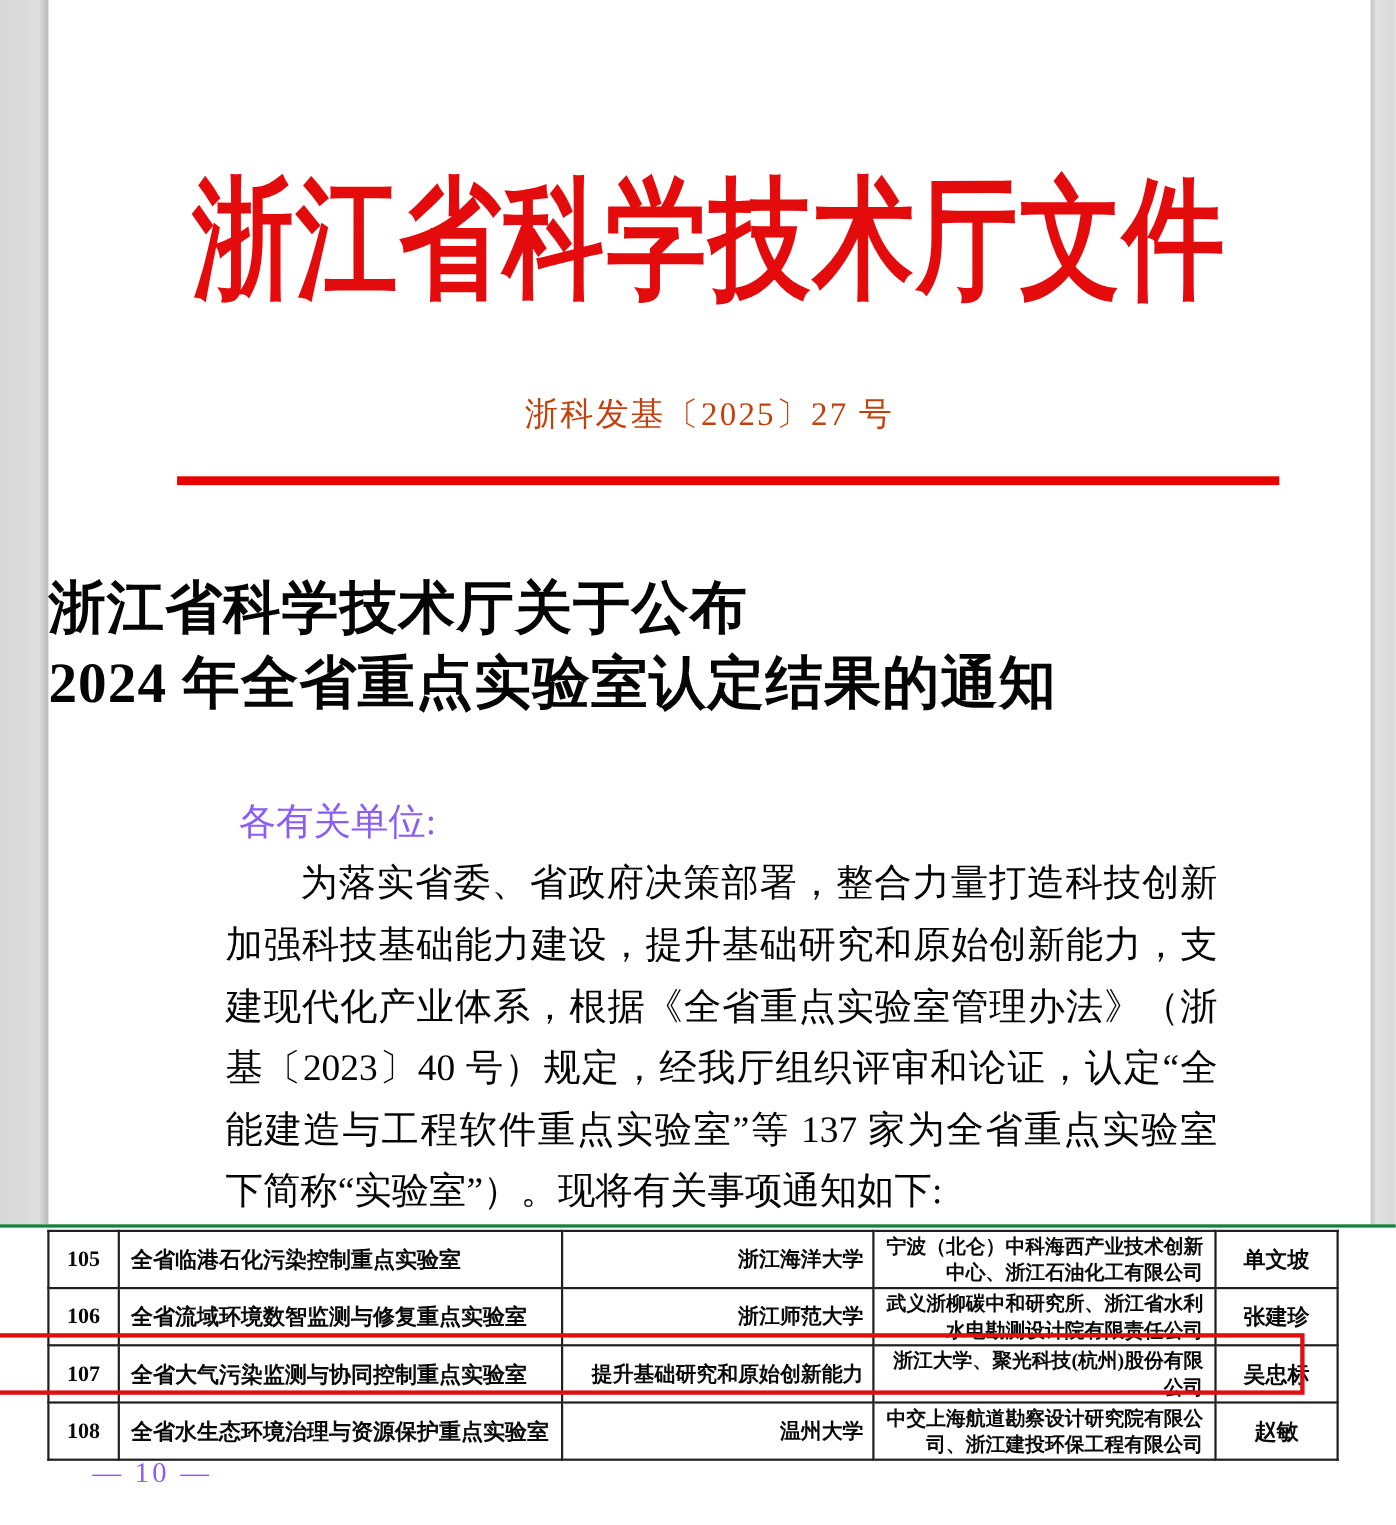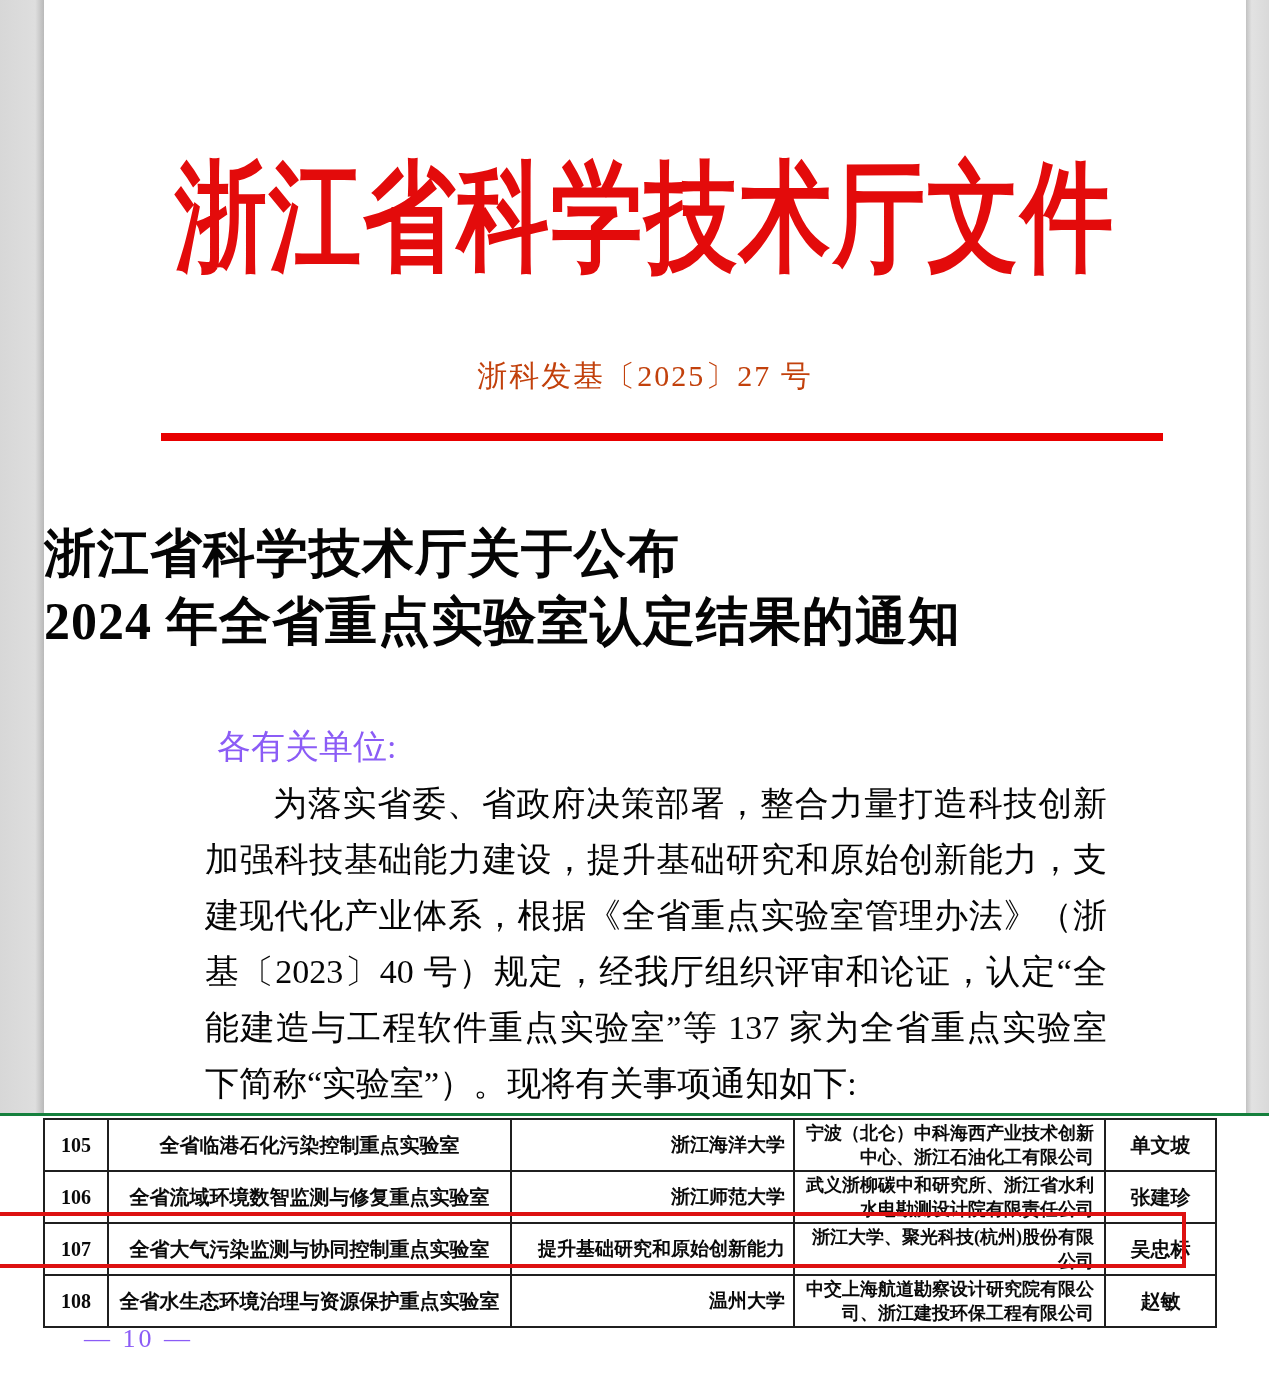--- a/index.html
+++ b/index.html
@@ -55,21 +55,21 @@
     position:absolute;left:43px;top:2px;width:1172px;
     border-collapse:collapse;table-layout:fixed;
     font-family:"Liberation Serif","DejaVu Serif",serif;color:#0a0a0a;
   }
   table.results td{
     border:2px solid #1f1f1f;vertical-align:middle;
     overflow:hidden;
   }
   table.results tr{height:49px;}
   td.c-no{text-align:center;font-size:20px;}
-  td.c-lab{text-align:center;padding:0 10px;font-size:20px;white-space:nowrap;}
+  td.c-lab{text-align:left;padding:0 10px;font-size:20px;white-space:nowrap;}
   td.c-host{text-align:right;padding:0 8px;font-size:19px;}
   td.c-partners{text-align:right;padding:1px 10px;font-size:18px;line-height:24px;}
   td.c-director{text-align:center;font-size:20px;border-radius:11px;}
   .highlight-box{
     position:absolute;left:-10px;top:96px;width:1196px;height:56px;
     border:4px solid var(--highlight-box-red,#dd1111);
     box-sizing:border-box;pointer-events:none;z-index:5;
   }
   .page-number{
     position:absolute;left:84px;top:1324px;font-size:26px;letter-spacing:3px;color:#8b5cf6;

